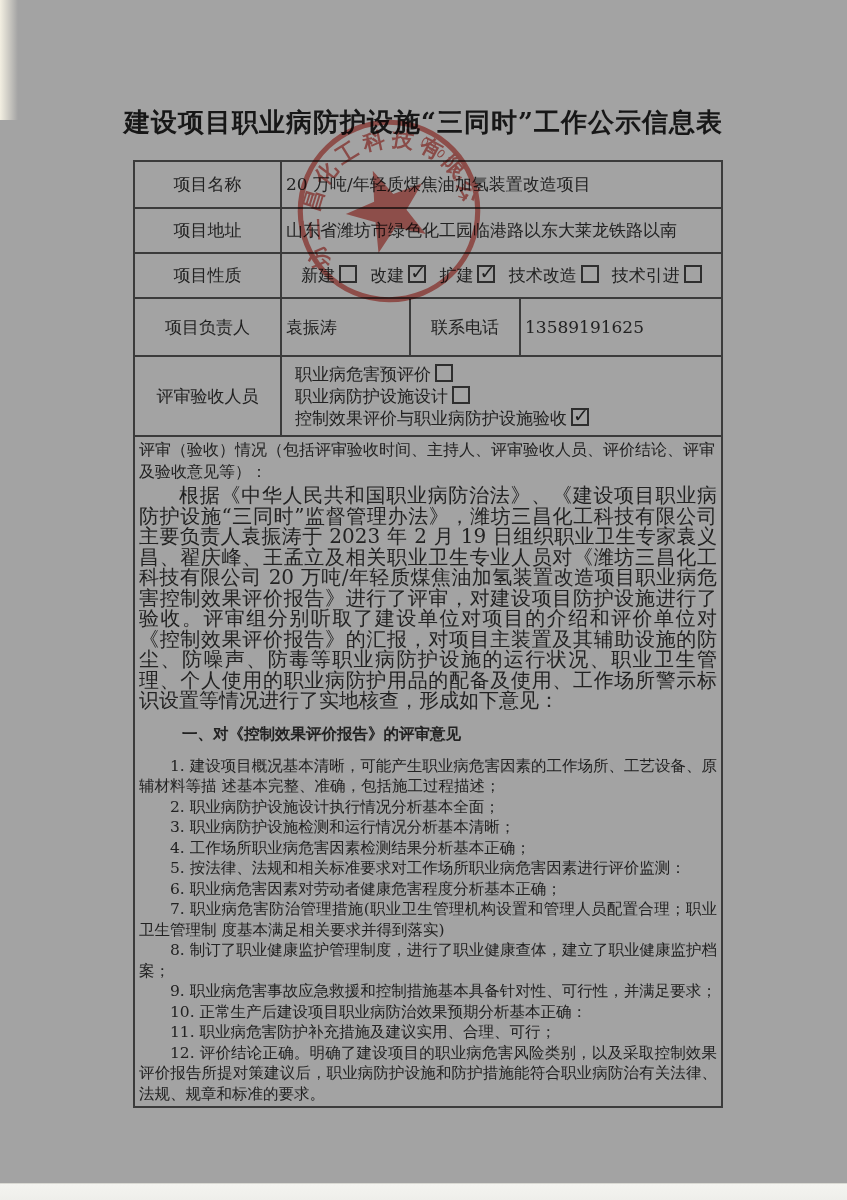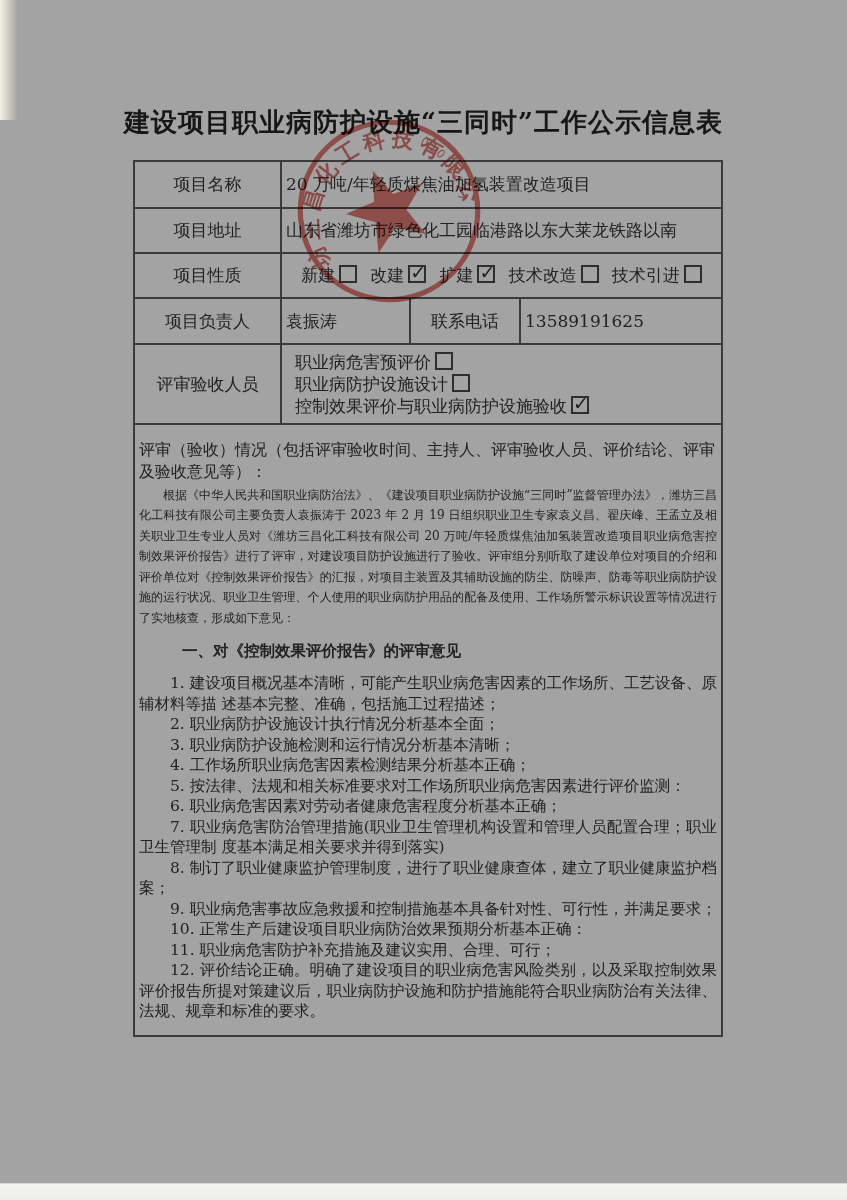--- a/index.html
+++ b/index.html
@@ -65,21 +65,21 @@
   }
   .nature-opt { white-space:nowrap; }
   .pub-options { padding:4px 2px 4px 9px; }
   .pub-opt { line-height:22px; white-space:nowrap; }
   
   td.review-cell { vertical-align:top; padding:7px 9px 6px 10px; }
   .review-heading {
     font-weight:normal; font-size:16px; line-height:22px; margin:0 0 2px 0;
   }
   .review-intro {
-    margin:0; font-size:12px; line-height:20.5px; text-indent:2em;
+    margin:0; font-size:20px; line-height:20.5px; text-indent:2em;
     text-align:justify;
   }
   .review-subheading {
     margin:12px; font-weight:bold; font-size:15.5px; line-height:21px; text-indent:2em;
   }
   .review-item {
     margin:0; font-size:15.5px; line-height:20.5px; text-indent:2em;
     text-align:justify;
   }
   
@@ -120,21 +120,21 @@
         <div class="nature-row">
           <span class="nature-opt"><span>新建</span><span class="cb"></span></span>
           <span class="nature-opt"><span>改建</span><span class="cb checked"></span></span>
           <span class="nature-opt"><span>扩建</span><span class="cb checked"></span></span>
           <span class="nature-opt"><span>技术改造</span><span class="cb"></span></span>
           <span class="nature-opt"><span>技术引进</span><span class="cb"></span></span>
         </div>
       </td>
     </tr>
 
-    <tr style="height:46px">
+    <tr style="height:58px">
       <td class="lbl">项目负责人</td>
       <td class="val">袁振涛</td>
       <td class="lbl">联系电话</td>
       <td class="val">13589191625</td>
     </tr>
 
     <tr style="height:70px">
       <td class="lbl">评审验收人员</td>
       <td colspan="3">
         <div class="pub-options">

